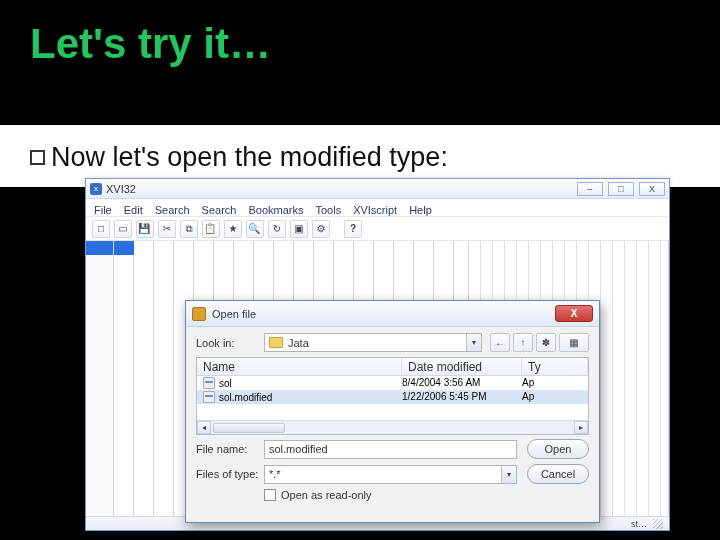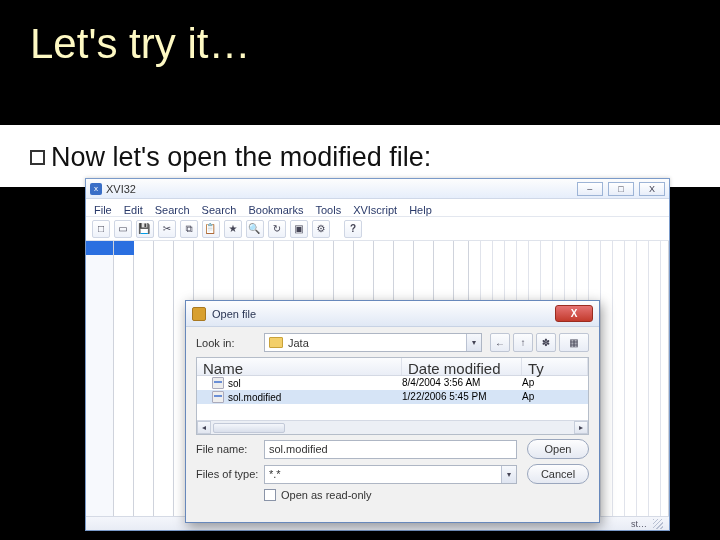--- a/index.html
+++ b/index.html
@@ -1,17 +1,17 @@
 <!DOCTYPE html>
 <html><head>
 <meta charset="utf-8">
 <style>
   * { box-sizing: border-box; margin: 0; padding: 0; }
   body { width: 720px; height: 540px; background: #000; font-family: "Segoe UI", Tahoma, sans-serif; overflow: hidden; position: relative; }
-  .slide-title { color: #fef9c3; font-size: 42px; font-weight: 400; padding: 20px 30px 8px 30px; }
+  .slide-title { color: #22c55e; font-size: 42px; font-weight: 700; padding: 20px 30px 8px 30px; }
   .bullet-line { display: flex; align-items: center; padding: 20px 30px 8px 30px; color: #000; background: #fff0; }
   .bullet-box { width: 15px; height: 15px; border: 2px solid #333; margin-right: 6px; display: inline-block; background: #fff; }
   .bullet-text { font-size: 27px; color: #111; font-weight: 400; }
   .white-strip { position:absolute; left:0; top:125px; width:720px; height:62px; background:#fff; }
 
   
   .app { position: absolute; left: 85px; top: 178px; width: 585px; height: 353px; background: #fff; border: 1px solid #7a9ac9; box-shadow: 0 0 4px rgba(0,0,0,.2); }
   .titlebar { height: 20px; background: linear-gradient(#fdfdfd,#e6eefb); display:flex; align-items:center; padding:0 4px; font-size:11px; color:#333; border-bottom:1px solid #cfd8e8;}
   .titlebar .tb-icon { width:12px; height:12px; background:#3a6fc7; color:#fff; font-size:8px; display:flex; align-items:center; justify-content:center; margin-right:4px; border-radius:2px;}
   .titlebar .spacer { flex:1; }
@@ -39,44 +39,44 @@
   .dlg-close { width:38px; height:17px; background:linear-gradient(#e57373,#c33b2d); border:1px solid #9a2c20; border-radius:3px; color:#fff; font-size:10px; text-align:center; line-height:15px; font-weight:bold;}
   .dlg-body { padding:6px 10px; }
   .row { display:flex; align-items:center; margin-bottom:5px; font-size:11px; color:#333; }
   .lbl { width:68px; }
   .combo { flex:1; height:19px; border:1px solid #aeb6c4; background:#fff; display:flex; align-items:center; padding:0 4px; font-size:11px; margin-right:8px; position:relative;}
   .combo .folder-ico { width:14px; height:11px; background:#f3cf6a; border:1px solid #c9a23a; border-radius:1px; margin-right:5px;}
   .combo .dd { position:absolute; right:0; top:0; width:15px; height:100%; background:linear-gradient(#f6f8fc,#dfe5f1); border-left:1px solid #bac2d2; display:flex; align-items:center; justify-content:center; font-size:8px; color:#445;}
   .navbtns { display:flex; gap:3px; }
   .navbtn { width:20px; height:19px; border:1px solid #bfc6d4; background:linear-gradient(#fbfcfe,#e8ecf5); display:flex; align-items:center; justify-content:center; font-size:10px; color:#445; border-radius:2px;}
   .filelist { border:1px solid #b5bdc9; background:#fff; height:78px; position:relative; margin-bottom:4px; overflow:hidden;}
-  .fl-head { height:18px; background:linear-gradient(#fbfcfe,#eaeef6); border-bottom:1px solid #d4d9e4; display:flex; font-size:15px; color:#333;}
+  .fl-head { height:18px; background:linear-gradient(#fbfcfe,#eaeef6); border-bottom:1px solid #d4d9e4; display:flex; font-size:12px; color:#333;}
   .fl-head .col { padding:2px 6px; border-right:1px solid #dde1ea; }
   .fl-head .c1 { width:205px; } .fl-head .c2 { width:120px; } .fl-head .c3 { flex:1; }
   .fl-row { display:flex; font-size:10px; padding:1px 0; }
-  .fl-row .c1 { width:205px; padding-left:15px; display:flex; align-items:flex-end;} .fl-row .c2 { width:120px; } .fl-row .c3 { flex:1; }
+  .fl-row .c1 { width:205px; padding-left:6px; display:flex; align-items:flex-end;} .fl-row .c2 { width:120px; } .fl-row .c3 { flex:1; }
   .fl-row.sel { background:#d6e4f6; }
   .file-ico { width:12px; height:12px; background:#eee; border:1px solid #aab; margin-right:4px; border-radius:1px; position:relative;}
   .file-ico::after{content:"";position:absolute;left:1px;top:3px;right:1px;height:2px;background:#6a8fd6;}
   .hscroll { position:absolute; left:0; right:0; bottom:0; height:14px; background:#eceff5; border-top:1px solid #d4d9e4; display:flex; align-items:center;}
   .hscroll .btn { width:14px; height:100%; background:linear-gradient(#f6f8fc,#e1e6f0); border:1px solid #c7cedb; font-size:8px; display:flex; align-items:center; justify-content:center; color:#445;}
   .hscroll .thumb { width:72px; height:10px; background:linear-gradient(#f4f6fb,#d9dfeb); border:1px solid #c2c9d8; border-radius:2px; margin-left:2px;}
   .txtfield { flex:1; height:19px; border:1px solid #aeb6c4; background:#fff; padding:0 4px; font-size:11px; margin-right:10px; display:flex; align-items:center;}
   .btn68 { width:62px; height:20px; border:1px solid #9aa6bd; background:linear-gradient(#fdfdfe,#e5e9f2); font-size:11px; border-radius:10px; display:flex; align-items:center; justify-content:center;}
   .chk { width:12px; height:12px; border:1px solid #8a94a8; background:#fff; margin-right:5px;}
 </style>
 </head>
 <body>
 
 <div class="slide-title">Let's try it…</div>
 
 <div class="white-strip"></div>
 <div class="bullet-line" style="position:absolute; left:0; top:122px;">
   <span class="bullet-box"></span>
-  <span class="bullet-text">Now let's open the modified file:</span>
+  <span class="bullet-text">Now let's open the modified type:</span>
 </div>
 
 <div class="app">
   <div class="titlebar">
     <span class="tb-icon">x</span>
     <span>XVI32</span>
     <span class="spacer"></span>
     <span class="winbtns">
       <span>–</span>
       <span>□</span>

